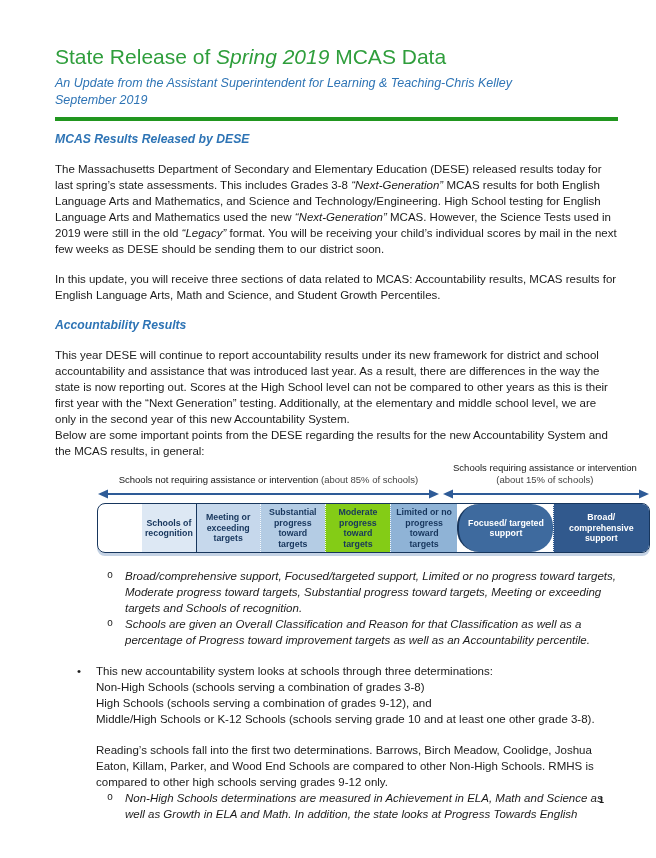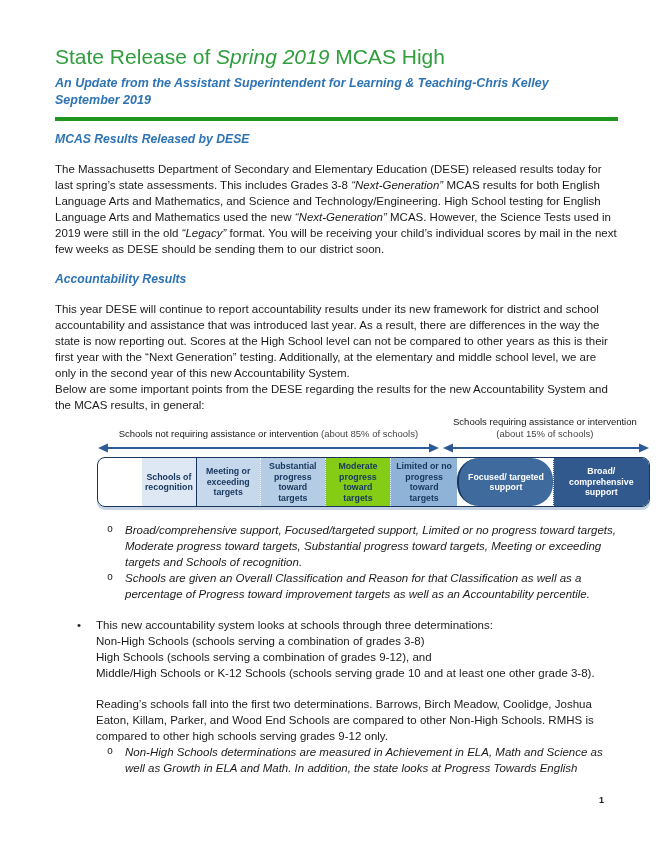--- a/index.html
+++ b/index.html
@@ -5,21 +5,21 @@
   html,body{margin:0;padding:0;background:#ffffff;}
   .page{
     position:relative;width:656px;height:858px;background:#fff;box-sizing:border-box;
     padding:44px 38px 0 55px;overflow:hidden;
     font-family:"Liberation Sans",sans-serif;font-size:11.5px;line-height:16px;color:#1b1b1b;
   }
   .it{font-style:italic}
   .b{font-weight:normal}
   .dim{font-weight:normal;color:#454545}
   h1.title{margin:0 0 5px 0;font-size:21px;line-height:26px;font-weight:400;color:#2f9e3c;}
-  .subtitle{color:#2e74b5;font-weight:bold;font-style:italic;font-size:12.5px;line-height:17px;}
+  .subtitle{color:#2e74b5;font-weight:normal;font-style:italic;font-size:12.5px;line-height:17px;}
   .rule{height:4px;background:#21961f;margin:8px 0 10px 0;}
   .h2{color:#2e74b5;font-style:italic;font-weight:600;font-size:12.2px;line-height:16px;margin:0 0 14px 0;}
   .h2.mt{margin-top:14px;}
   p{margin:0 0 14px 0;}
   p.mb0{margin-bottom:0;}
 
   
   .diagram{margin:3px 0 15px 42px;width:553px;}
   .dlabels{display:flex;align-items:flex-end;font-size:9.5px;line-height:12px;color:#161616;}
   .dlabel{text-align:center}
@@ -52,27 +52,28 @@
   .main .mk{width:19px;}
   .cont{margin-left:41px;}
   .gap{height:15px;}
   .pageno{position:absolute;right:52px;top:792px;font-size:9px;font-weight:bold;color:#1b1b1b;}
 </style>
 </head>
 <body>
 
 <div class="page">
 
-  <h1 class="title"><span>State Release of </span><span class="it">Spring 2019</span><span> MCAS High</span></h1>
+  <h1 class="title"><span>State Release of </span><span class="it">Spring 2019</span><span> MCAS Data</span></h1>
   <div class="subtitle">An Update from the Assistant Superintendent for Learning &amp; Teaching-Chris Kelley</div>
   <div class="subtitle">September 2019</div>
   <div class="rule"></div>
 
   <div class="h2">MCAS Results Released by DESE</div>
   <p><span>The Massachusetts Department of Secondary and Elementary Education (DESE) released results today for last spring’s state assessments.  This includes Grades 3-8 </span><span class="it">“Next-Generation”</span><span> MCAS results for both English Language Arts and Mathematics, and Science and Technology/Engineering.   High School testing for English Language Arts and Mathematics used the new </span><span class="it">“Next-Generation”</span><span> MCAS.  However, the Science Tests used in 2019 were still in the old </span><span class="it">“Legacy”</span><span> format.  You will be receiving your child’s individual scores by mail in the next few weeks as DESE should be sending them to our district soon.</span></p>
+  <p>In this update, you will receive three sections of data related to MCAS:  Accountability results, MCAS results for English Language Arts, Math and Science, and Student Growth Percentiles.</p>
 
   <div class="h2 mt">Accountability Results</div>
   <p class="mb0">This year DESE will continue to report accountability results under its new framework for district and school accountability and assistance that was introduced last year.   As a result, there are differences in the way the state is now reporting out.  Scores at the High School level can not be compared to other years as this is their first year with the “Next Generation” testing.  Additionally, at the elementary and middle school level, we are only in the second year of this new Accountability System.</p>
   <p class="mb0">Below are some important points from the DESE regarding the results for the new Accountability System and the MCAS results, in general:</p>
 
   <div class="diagram">
     <div class="dlabels">
       <div class="dlabel left"><span class="b">Schools not requiring assistance or intervention</span><span class="dim"> (about 85% of schools)</span></div>
       <div class="dlabel right"><span class="b">Schools requiring assistance or intervention</span><span class="dim"> (about 15% of schools)</span></div>
     </div>

